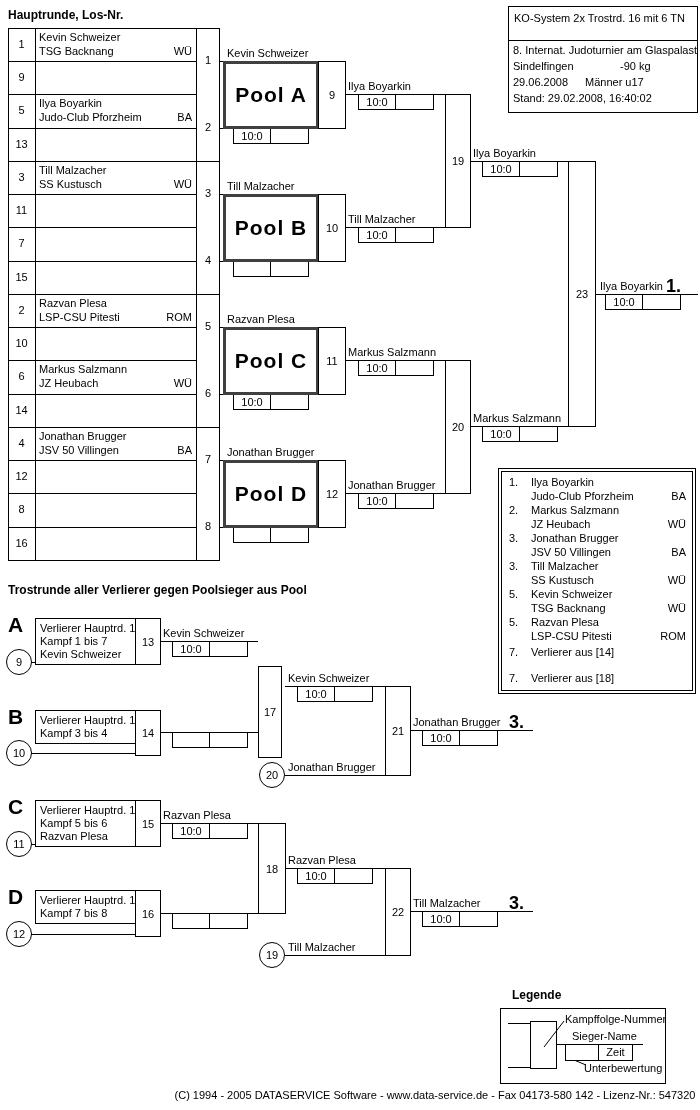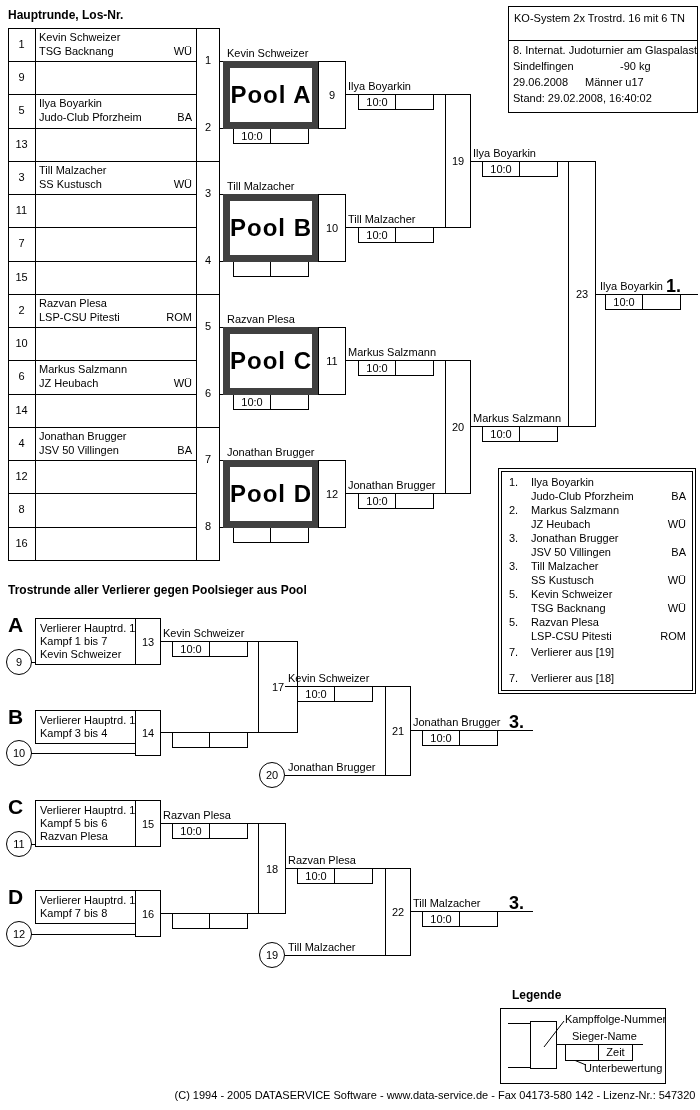--- a/index.html
+++ b/index.html
@@ -10,21 +10,21 @@
   .bx{position:absolute;border:1px solid #000;background:#fff}
   .t{position:absolute;font-size:11px;line-height:13px;white-space:nowrap}
   .b{font-weight:bold}
   .t12{font-size:12px;line-height:14px}
   .cen{text-align:center}
   .rt{text-align:right}
   .bar{position:absolute;width:76px;height:16px;border:1px solid #000;background:#fff;display:flex}
   .bar>.c1{width:37px;border-right:1px solid #000;font-size:11px;line-height:14px;text-align:center}
   .bar>.c2{flex:1}
   .mn{position:absolute;border:1px solid #000;background:#fff;display:flex;align-items:center;justify-content:center;font-size:11px}
-  .pool{position:absolute;border:7px solid #404040;background:#fff;display:flex;align-items:center;justify-content:center;font-weight:bold;font-size:24px;letter-spacing:1px}
+  .pool{position:absolute;border:3px solid #404040;background:#fff;display:flex;align-items:center;justify-content:center;font-weight:bold;font-size:21px;letter-spacing:1px}
   .circ{position:absolute;width:26px;height:26px;border:1px solid #000;border-radius:50%;background:#fff;display:flex;align-items:center;justify-content:center;font-size:11px}
   .glet{position:absolute;font-size:21px;font-weight:bold}
   .place{position:absolute;font-size:18px;font-weight:bold}
   .lbar{position:absolute;left:565px;top:1044px;width:68px;height:17px;border:1px solid #000;background:#fff;display:flex}
   .lbar>.z1{flex:1}
   .lbar>.z2{width:34px;border-left:1px solid #000;font-size:11px;line-height:15px;text-align:center}
 </style>
 </head>
 <body>
 
@@ -237,21 +237,21 @@
   <div class="t" style="left:40px;top:727px">Kampf 3 bis 4</div>
   <div class="mn" style="left:135px;top:710px;width:26px;height:46px">14</div>
   <div class="circ" style="left:6px;top:740px">10</div>
   <div class="hl" style="left:31px;top:753px;width:104px"></div>
   <div class="hl" style="left:161px;top:732px;width:97px"></div>
   <div class="bar" style="left:172px;top:732px">
       <div class="c1"></div>
       <div class="c2"></div>
     </div>
 
-  <div class="mn" style="left:258px;top:641px;width:40px;height:92px">17</div>
+  <div class="mn" style="left:258px;top:666px;width:24px;height:92px">17</div>
   <div class="hl" style="left:285px;top:686px;width:120px"></div>
   <div class="t" style="left:288px;top:672px">Kevin Schweizer</div>
   <div class="bar" style="left:297px;top:686px">
       <div class="c1">10:0</div>
       <div class="c2"></div>
     </div>
 
   <div class="mn" style="left:385px;top:686px;width:26px;height:90px">21</div>
   <div class="hl" style="left:410px;top:730px;width:123px"></div>
   <div class="t" style="left:413px;top:716px">Jonathan Brugger</div>
@@ -332,21 +332,21 @@
   <div class="t rt" style="left:600px;top:574px;width:86px">WÜ</div>
   <div class="t" style="left:509px;top:588px">5.</div>
   <div class="t" style="left:531px;top:588px">Kevin Schweizer</div>
   <div class="t" style="left:531px;top:602px">TSG Backnang</div>
   <div class="t rt" style="left:600px;top:602px;width:86px">WÜ</div>
   <div class="t" style="left:509px;top:616px">5.</div>
   <div class="t" style="left:531px;top:616px">Razvan Plesa</div>
   <div class="t" style="left:531px;top:630px">LSP-CSU Pitesti</div>
   <div class="t rt" style="left:600px;top:630px;width:86px">ROM</div>
   <div class="t" style="left:509px;top:646px">7.</div>
-  <div class="t" style="left:531px;top:646px">Verlierer aus [19]</div>
+  <div class="t" style="left:531px;top:646px">Verlierer aus [14]</div>
   <div class="t" style="left:509px;top:672px">7.</div>
   <div class="t" style="left:531px;top:672px">Verlierer aus [18]</div>
 
   <div class="t t12 b" style="left:512px;top:988px">Legende</div>
   <div class="bx" style="left:500px;top:1008px;width:166px;height:76px"></div>
   <div class="bx" style="left:530px;top:1021px;width:27px;height:48px"></div>
   <div class="hl" style="left:508px;top:1023px;width:22px"></div>
   <div class="hl" style="left:508px;top:1067px;width:22px"></div>
   <svg style="position:absolute;left:500px;top:1008px" width="166" height="76">
     <line x1="44" y1="39" x2="64" y2="13" stroke="#000" stroke-width="1"></line>

